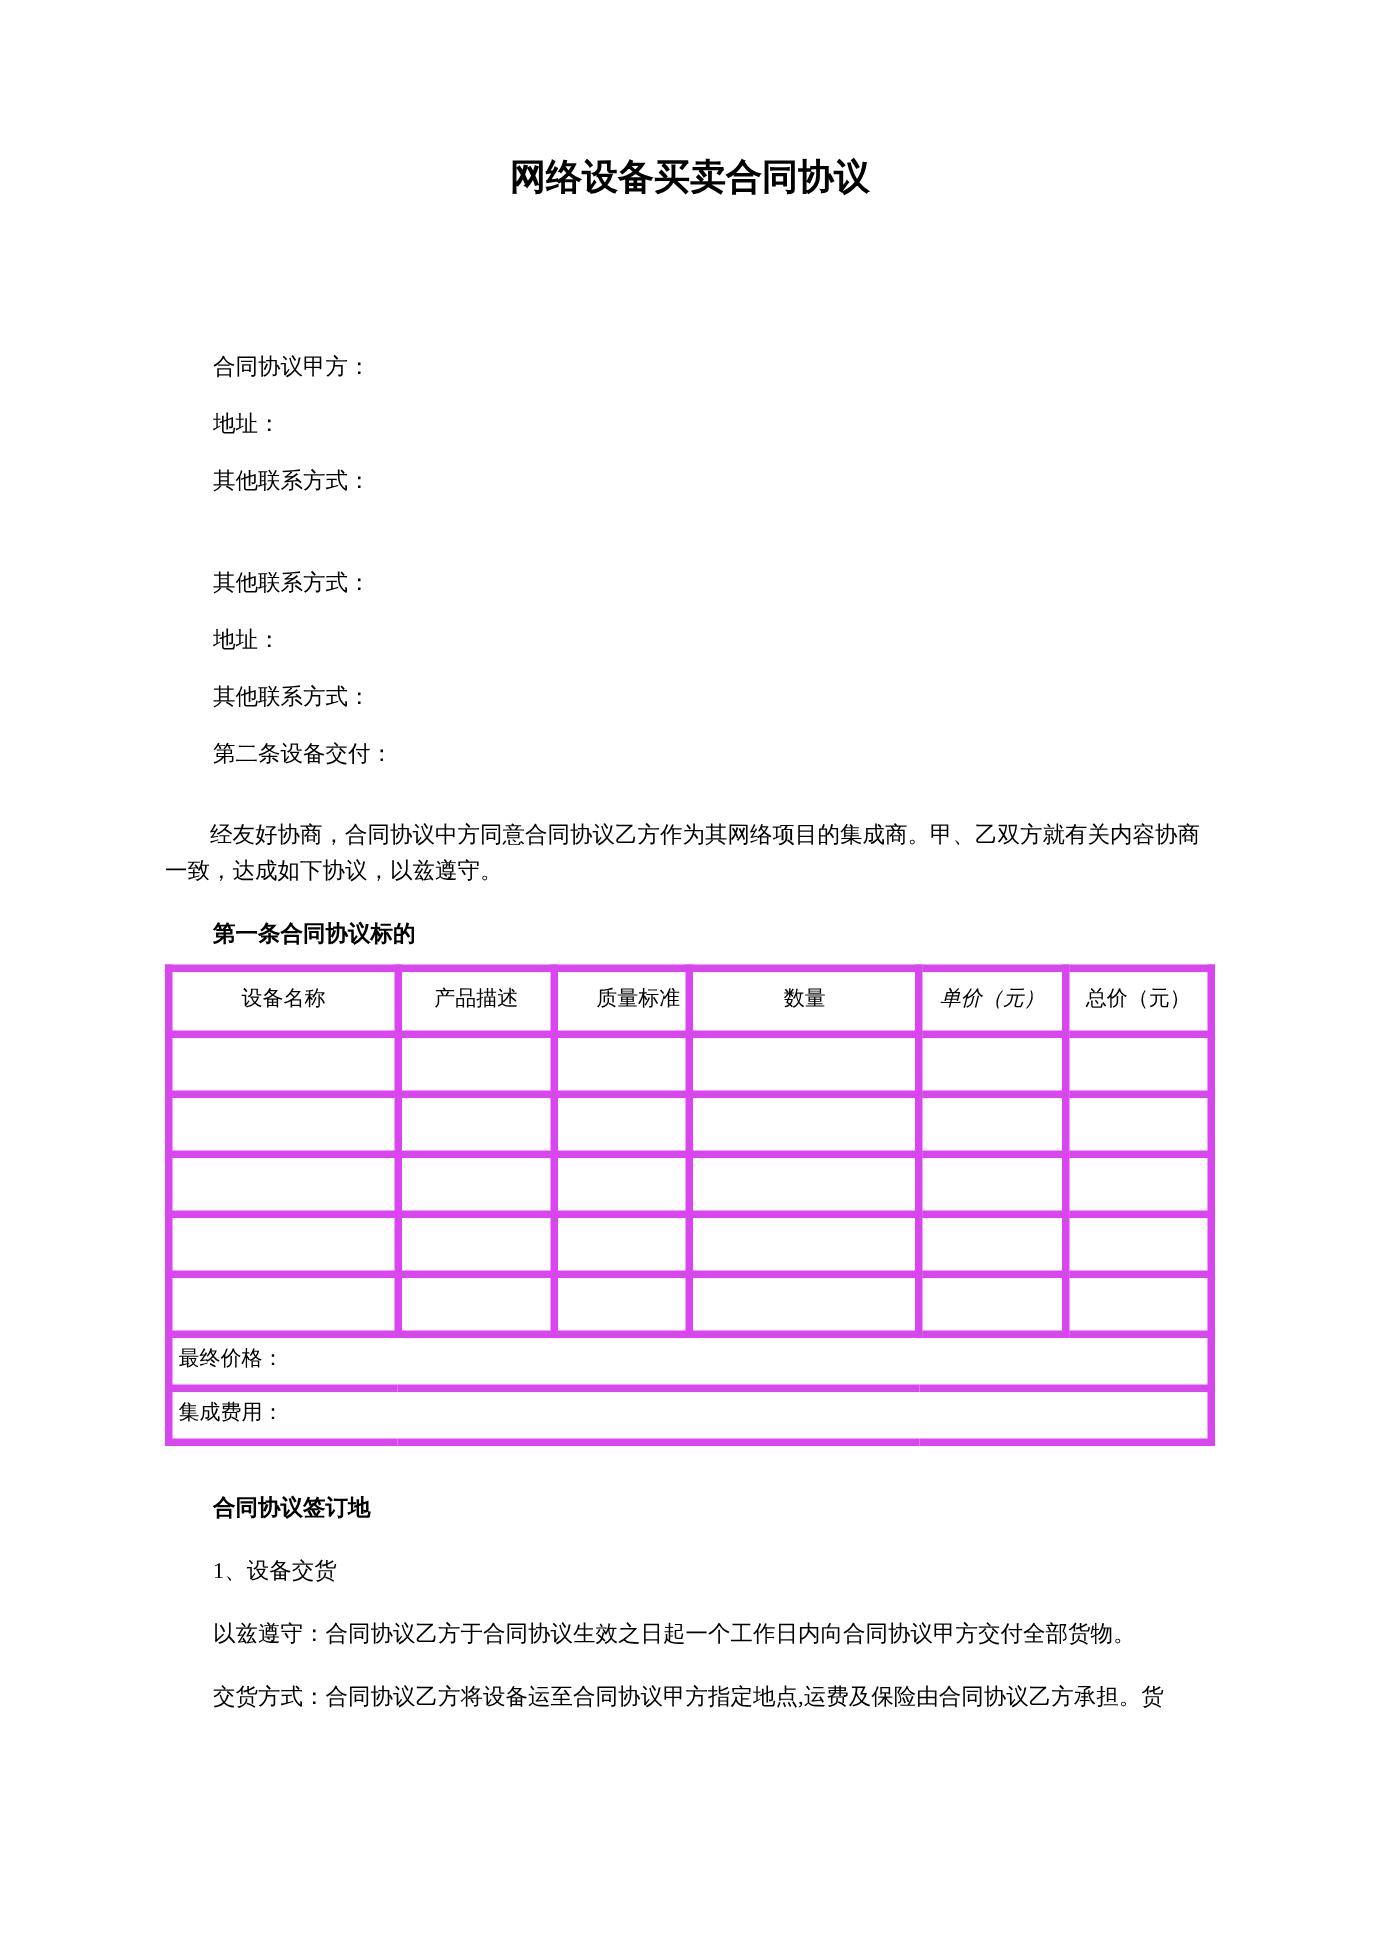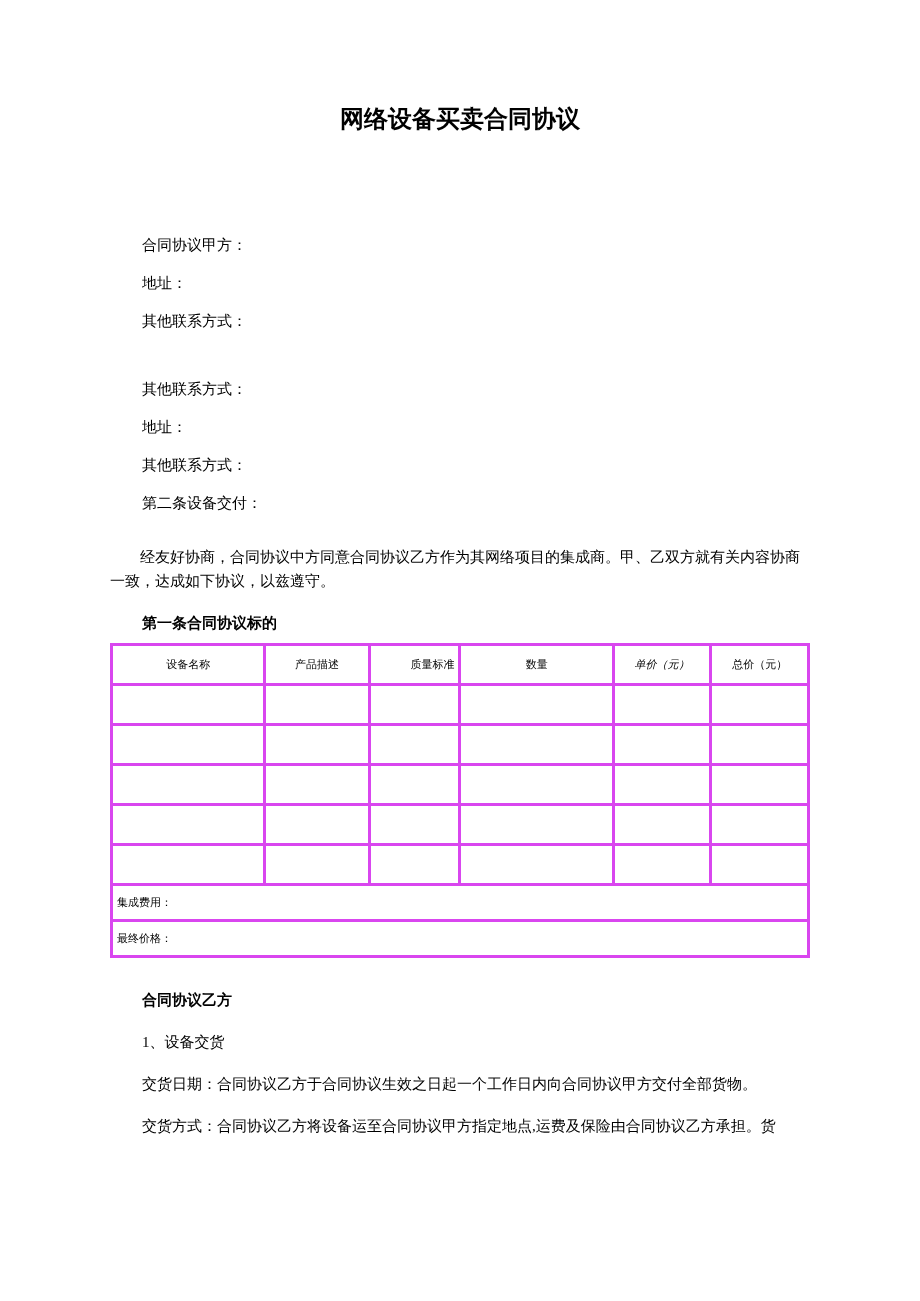--- a/index.html
+++ b/index.html
@@ -41,26 +41,26 @@
       padding-left: 32px;
       margin-bottom: 8px;
       margin-top: 12px;
     }
     table {
       width: 100%;
       border-collapse: collapse;
       margin-bottom: 30px;
     }
     th, td {
-      border: 3px solid #d946ef;
+      border: 5px solid #d946ef;
       height: 40px;
       vertical-align: middle;
       text-align: center;
       font-weight: normal;
-      font-size: 11px;
+      font-size: 14px;
     }
     th {
       padding: 8px 4px;
     }
     .summary-cell {
       text-align: left;
       padding-left: 4px;
       height: 36px;
     }
     .col1 { width: 22%; }
@@ -141,25 +141,25 @@
     </tr>
     <tr>
       <td></td>
       <td></td>
       <td></td>
       <td></td>
       <td></td>
       <td></td>
     </tr>
     <tr>
-      <td colspan="6" class="summary-cell">集成费用：</td>
+      <td colspan="6" class="summary-cell">最终价格：</td>
     </tr>
     <tr>
-      <td colspan="6" class="summary-cell">最终价格：</td>
+      <td colspan="6" class="summary-cell">集成费用：</td>
     </tr>
   </tbody>
 </table>
 
-<div class="section-heading">合同协议乙方</div>
+<div class="section-heading">合同协议签订地</div>
 
 <div class="para">1、设备交货</div>
-<div class="para">交货日期：合同协议乙方于合同协议生效之日起一个工作日内向合同协议甲方交付全部货物。</div>
+<div class="para">以兹遵守：合同协议乙方于合同协议生效之日起一个工作日内向合同协议甲方交付全部货物。</div>
 <div class="para">交货方式：合同协议乙方将设备运至合同协议甲方指定地点,运费及保险由合同协议乙方承担。货</div>
 
 </body></html>

